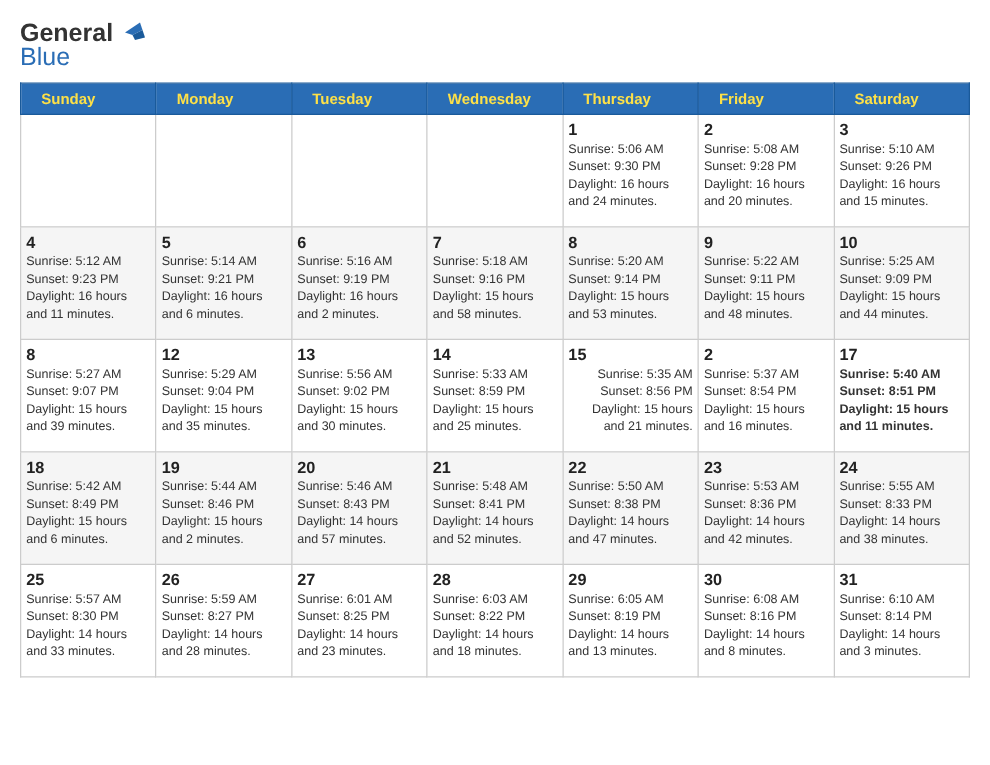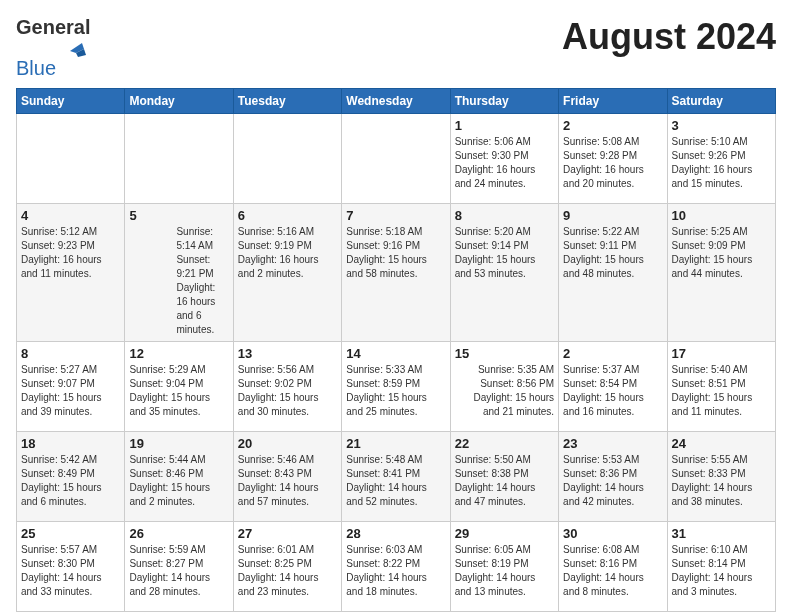--- a/index.html
+++ b/index.html
@@ -16,23 +16,22 @@
       align-items: flex-start;
       margin-bottom: 8px;
     }
     .logo {
       display: flex;
       flex-direction: column;
       align-items: flex-start;
     }
     .logo-row {
       display: flex;
-      align-items: flex-end;
+      align-items: flex-start;
       gap: 2px;
-      flex-direction: column;
     }
     .title-block {
       text-align: right;
     }
     .month-title {
       font-size: 36px;
       font-weight: bold;
       color: #222;
     }
     .location-title {
@@ -40,24 +39,24 @@
       color: #333;
       font-weight: normal;
     }
     table {
       width: 100%;
       border-collapse: collapse;
       table-layout: fixed;
     }
     thead tr th {
       background-color: #2a6db5;
-      color: #ffffff;
+      color: #fde047;
       font-size: 12px;
       font-weight: bold;
-      padding: 5px 4px;
+      padding: 5px 16px;
       text-align: left;
       border: 1px solid #1a5a9a;
     }
     tbody tr td {
       border: 1px solid #ccc;
       vertical-align: top;
       padding: 4px 4px;
       font-size: 10px;
       color: #333;
       height: 90px;
@@ -90,21 +89,20 @@
     <div class="logo-row">
       <span style="font-size:20px;font-weight:bold;color:#333;">General</span>
       <svg width="28" height="20" viewBox="0 0 28 20">
         <polygon points="8,10 20,2 22,8 14,12" fill="#2a6db5"></polygon>
         <polygon points="14,12 22,8 24,14 16,16" fill="#1a5a9a"></polygon>
       </svg>
     </div>
     <span style="font-size:20px;font-weight:normal;color:#2a6db5;margin-top:-4px;">Blue</span>
   </div>
   <div class="title-block">
-    <div class="month-title">August 2024</div>
   </div>
 </div>
 
 <table>
   <thead>
     <tr id="weekday-header">
     <th>Sunday</th>
         <th>Monday</th>
         <th>Tuesday</th>
         <th>Wednesday</th>
@@ -144,21 +142,21 @@
       <tr>
         <td>
           <span class="day-number">4</span>
           <div class="day-info" style="white-space: pre-line;">Sunrise: 5:12 AM
 Sunset: 9:23 PM
 Daylight: 16 hours
 and 11 minutes.</div>
         </td>
         <td>
           <span class="day-number">5</span>
-          <div class="day-info" style="white-space: pre-line; margin-left: 47px;">Sunrise: 5:14 AM
+          <div class="day-info" style="white-space: pre-line;">Sunrise: 5:14 AM
 Sunset: 9:21 PM
 Daylight: 16 hours
 and 6 minutes.</div>
         </td>
         <td>
           <span class="day-number">6</span>
           <div class="day-info" style="white-space: pre-line;">Sunrise: 5:16 AM
 Sunset: 9:19 PM
 Daylight: 16 hours
 and 2 minutes.</div>
@@ -230,21 +228,21 @@
         </td>
         <td>
           <span class="day-number">2</span>
           <div class="day-info" style="white-space: pre-line;">Sunrise: 5:37 AM
 Sunset: 8:54 PM
 Daylight: 15 hours
 and 16 minutes.</div>
         </td>
         <td>
           <span class="day-number">17</span>
-          <div class="day-info" style="white-space: pre-line;">Sunrise: 5:40 AM
+          <div class="day-info" style="white-space: pre-line; font-weight: bold;">Sunrise: 5:40 AM
 Sunset: 8:51 PM
 Daylight: 15 hours
 and 11 minutes.</div>
         </td>
       </tr>
       <tr>
         <td>
           <span class="day-number">18</span>
           <div class="day-info" style="white-space: pre-line;">Sunrise: 5:42 AM
 Sunset: 8:49 PM

